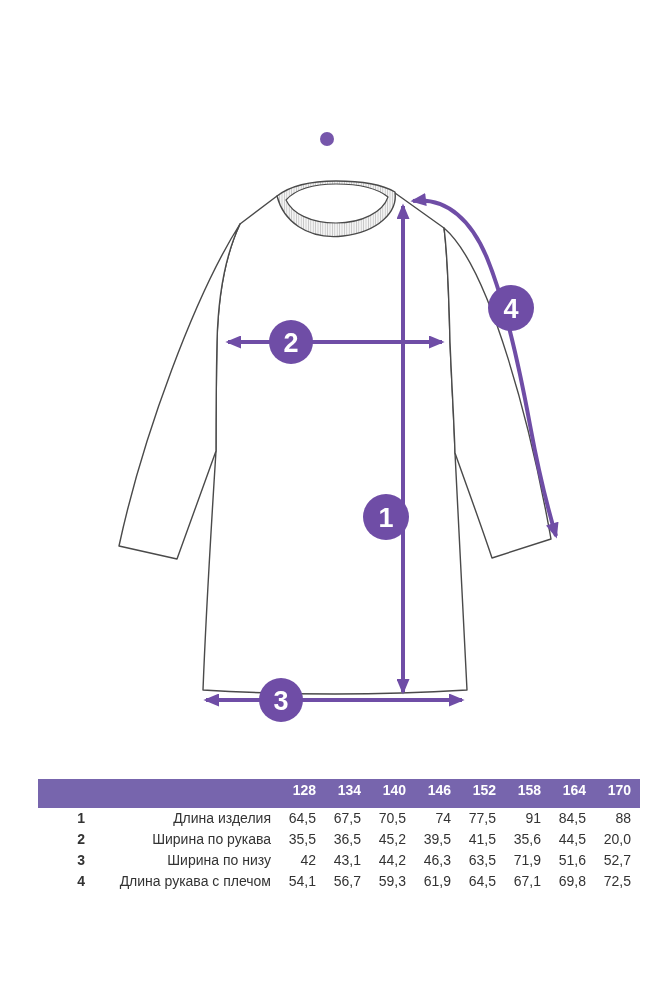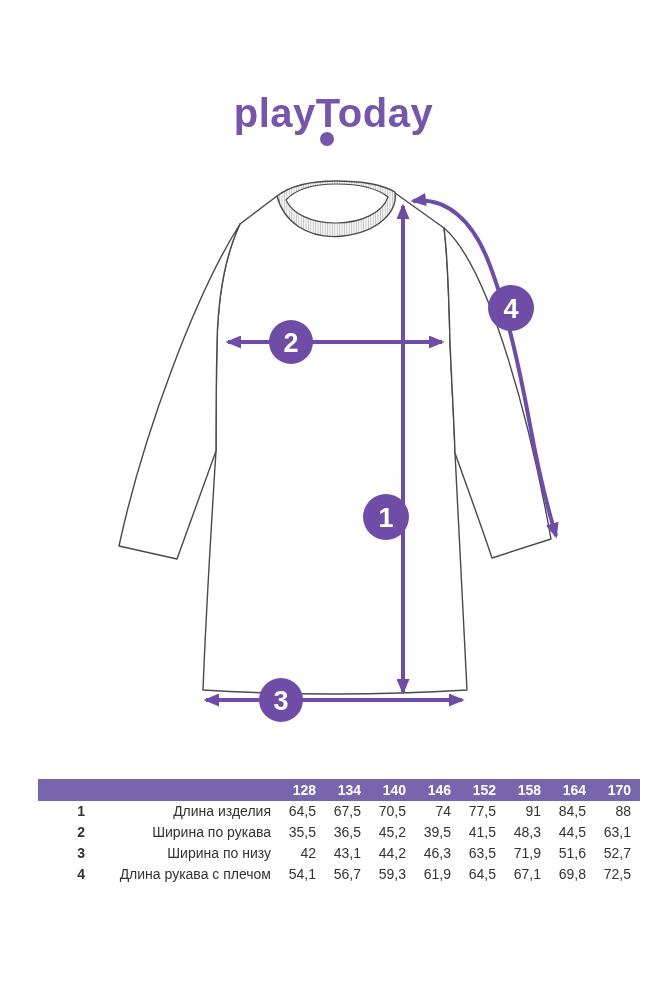--- a/index.html
+++ b/index.html
@@ -20,37 +20,34 @@
   
   .diagram { position:absolute; top:0; left:0; }
   
   .size-table-wrap { position:absolute; top:779px; left:38px; width:602px; }
   table.size-table {
     border-collapse:collapse; table-layout:fixed; width:602px;
     font-size:14px; color:#333333;
   }
   table.size-table th {
     background:#7765ad; color:#ffffff; font-weight:bold; font-size:14px;
-    height:22px; text-align:right; padding:0 9px 0 0; line-height:22px;
+    height:22px; text-align:right; padding:0 9px 7px 0; line-height:22px;
   }
   table.size-table td {
     height:21px; line-height:21px; text-align:right; padding:0 9px 0 0;
     white-space:nowrap;
   }
   td.row-num { text-align:center; font-weight:bold; padding:0; }
   td.row-label { text-align:left; padding:0 0 0 12px; }
 </style>
 </head>
 <body>
 
 <div class="page">
 
-  <div class="logo">
-    <span>playToday</span>
-  </div>
   <div class="logo-dot"></div>
 
   <svg class="diagram" width="667" height="760" viewBox="0 0 667 760" xmlns="http://www.w3.org/2000/svg">
     <defs>
       <pattern id="rib" width="2.4" height="6" patternUnits="userSpaceOnUse">
         <rect x="0" y="0" width="2.4" height="6" fill="#f4f4f4"></rect>
         <line x1="1.2" y1="0" x2="1.2" y2="6" stroke="#b5b5b5" stroke-width="0.7"></line>
       </pattern>
       <marker id="ah" viewBox="0 0 12 10" refX="10" refY="5" markerWidth="16" markerHeight="13" markerUnits="userSpaceOnUse" orient="auto-start-reverse">
         <path d="M0,0 L12,5 L0,10 Z" fill="#6f4da6"></path>
@@ -142,23 +139,23 @@
           <td>88</td>
         </tr>
         <tr>
           <td class="row-num">2</td>
           <td class="row-label">Ширина по рукава</td>
           <td>35,5</td>
           <td>36,5</td>
           <td>45,2</td>
           <td>39,5</td>
           <td>41,5</td>
-          <td>48,3</td>
+          <td>35,6</td>
           <td>44,5</td>
-          <td>63,1</td>
+          <td>20,0</td>
         </tr>
         <tr>
           <td class="row-num">3</td>
           <td class="row-label">Ширина по низу</td>
           <td>42</td>
           <td>43,1</td>
           <td>44,2</td>
           <td>46,3</td>
           <td>63,5</td>
           <td>71,9</td>

